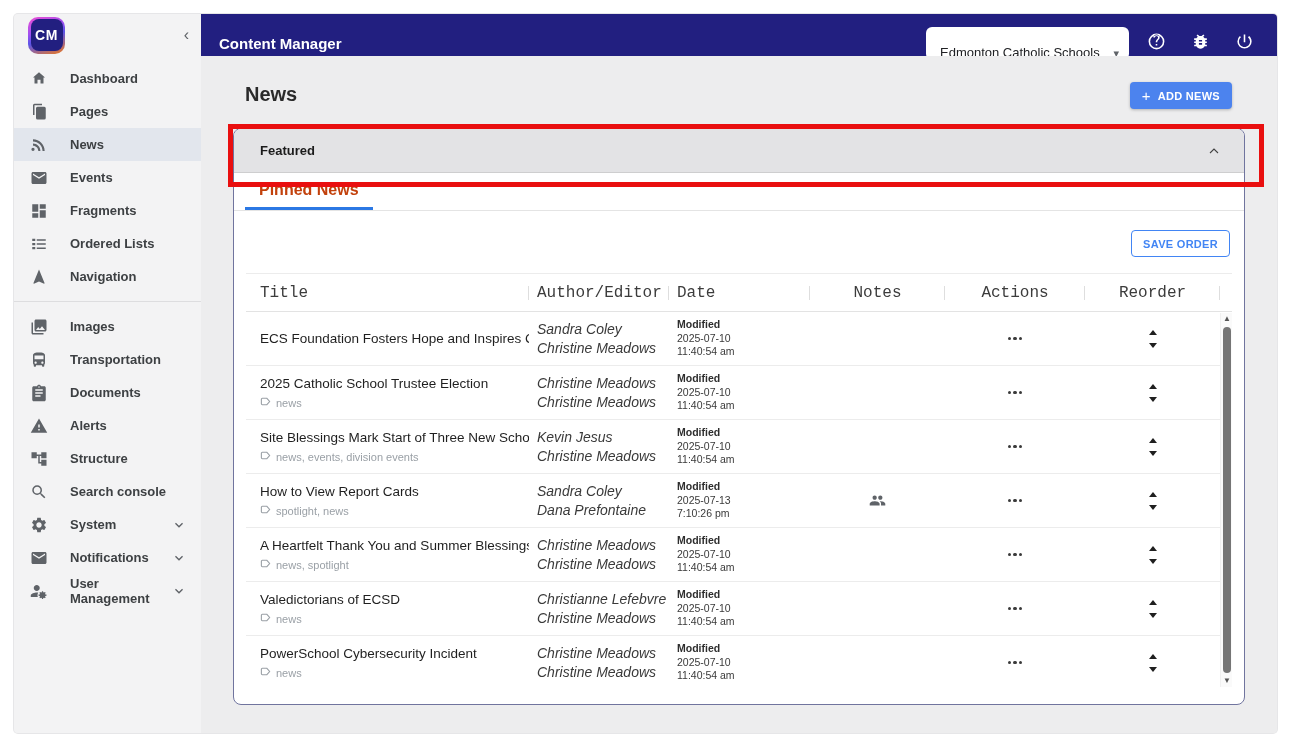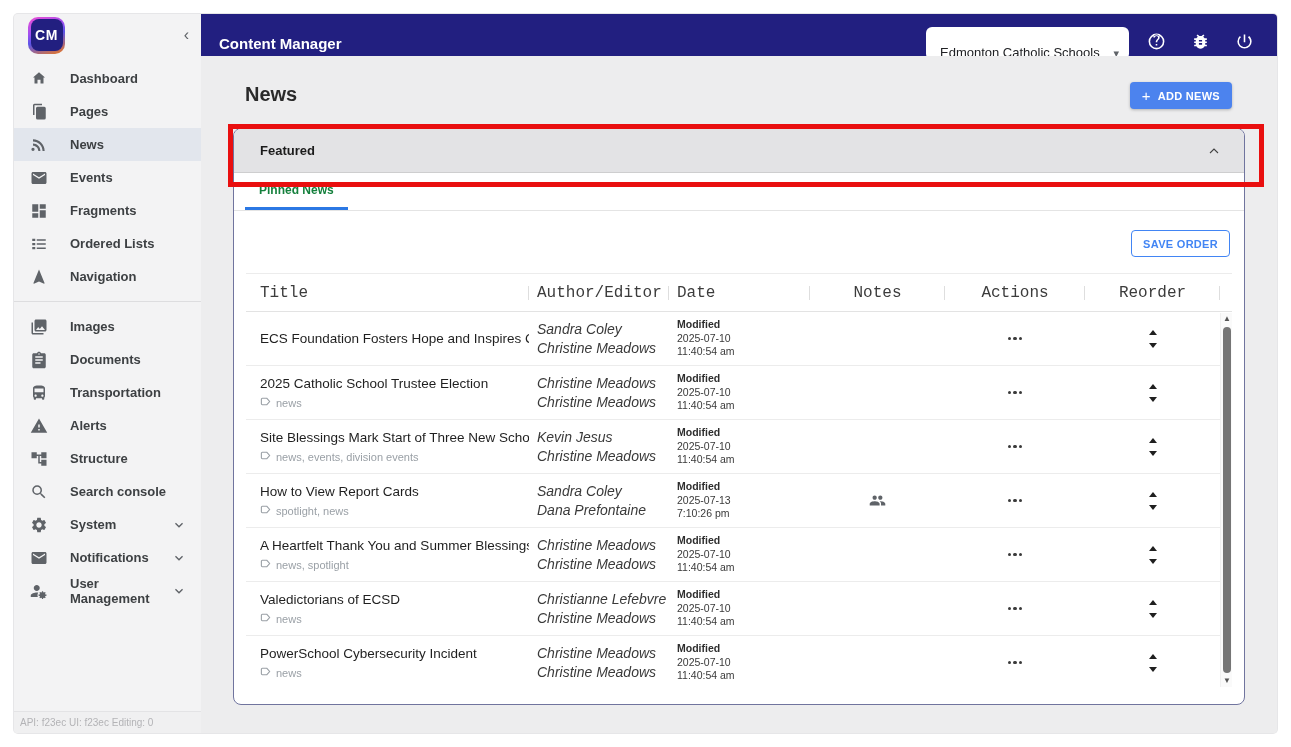--- a/index.html
+++ b/index.html
@@ -40,21 +40,21 @@
 
   .annotation { position:absolute; left:27px; top:68px; width:1036px; height:63px; border:5px solid #e90f0f; pointer-events:none; z-index:10; }
 
   .card { position:absolute; left:32px; top:72px; width:1012px; height:577px; background:#ffffff; border:1px solid #70749e; border-radius:8px; }
   .acc-header { height:44px; background:#e3e3e5; border-bottom:1px solid #cececf; border-radius:7px 7px 0 0; display:flex; align-items:center; padding:0 22px 0 26px; cursor:pointer; }
   .acc-title { font-size:13px; font-weight:bold; color:#1b1b1b; }
   .acc-caret { margin-left:auto; color:#444; display:flex; }
   .acc-caret svg { width:16px; height:16px; }
 
   .tabs-row { height:38px; display:flex; align-items:stretch; padding-left:11px; border-bottom:1px solid #e4e4e4; }
-  .tab { display:flex; align-items:center; padding:0 14px; font-size:12px; font-weight:bold; color:#15803d; border-bottom:3px solid transparent; cursor:pointer; }
+  .tab { display:flex; align-items:center; padding:0 14px; font-size:16px; font-weight:bold; color:#c2410c; border-bottom:3px solid transparent; cursor:pointer; }
   .tab.active { border-bottom-color:#2b78e4; }
 
   .toolbar { height:62px; position:relative; }
   .save-order-btn { position:absolute; right:14px; top:19px; height:27px; padding:0 11px; background:#ffffff; border:1px solid #4285f4; border-radius:4px; color:#4285f4; font-size:11px; font-weight:bold; letter-spacing:.3px; cursor:pointer; }
 
   .table { position:absolute; left:12px; right:12px; top:144px; bottom:17px; }
   .thead { height:38px; display:flex; align-items:center; border-top:1px solid #ececec; }
   .th { font-size:16px; color:#3c3c3c; position:relative; height:16px; line-height:16px;font-family:Liberation Mono, monospace; }
   .th::after { content:""; position:absolute; right:0; top:1px; height:14px; width:1px; background:#dedede; }
   .tbody { position:absolute; left:0; right:0; top:38px; bottom:0; }
@@ -162,32 +162,32 @@
           <span class="nicon">
             <svg viewBox="0 0 24 24" fill="currentColor">
               <path d="M22 16V4c0-1.1-.9-2-2-2H8c-1.1 0-2 .9-2 2v12c0 1.1.9 2 2 2h12c1.1 0 2-.9 2-2zm-11-4 2.03 2.71L16 11l4 5H8l3-4zM2 6v14c0 1.1.9 2 2 2h14v-2H4V6H2z"></path>
             </svg>
           </span>
           <span class="nlabel">Images</span>
         </div>
         <div class="nav-item">
           <span class="nicon">
             <svg viewBox="0 0 24 24" fill="currentColor">
+              <path d="M4 16c0 .88.39 1.67 1 2.22V20a1 1 0 0 0 1 1h1a1 1 0 0 0 1-1v-1h8v1a1 1 0 0 0 1 1h1a1 1 0 0 0 1-1v-1.78c.61-.55 1-1.34 1-2.22V6c0-3.5-3.58-4-8-4s-8 .5-8 4v10zm3.5 1c-.83 0-1.5-.67-1.5-1.5S6.67 14 7.5 14s1.5.67 1.5 1.5S8.33 17 7.5 17zm9 0c-.83 0-1.5-.67-1.5-1.5s.67-1.5 1.5-1.5 1.5.67 1.5 1.5-.67 1.5-1.5 1.5zm1.5-6H6V6h12v5z"></path>
+            </svg>
+          </span>
+          <span class="nlabel">Transportation</span>
+        </div>
+        <div class="nav-item">
+          <span class="nicon">
+            <svg viewBox="0 0 24 24" fill="currentColor">
               <path d="M19 3h-4.18C14.4 1.84 13.3 1 12 1c-1.3 0-2.4.84-2.82 2H5c-1.1 0-2 .9-2 2v16c0 1.1.9 2 2 2h14c1.1 0 2-.9 2-2V5c0-1.1-.9-2-2-2zm-7 0c.55 0 1 .45 1 1s-.45 1-1 1-1-.45-1-1 .45-1 1-1zm2 14H7v-2h7v2zm3-4H7v-2h10v2zm0-4H7V7h10v2z"></path>
             </svg>
           </span>
           <span class="nlabel">Documents</span>
-        </div>
-        <div class="nav-item">
-          <span class="nicon">
-            <svg viewBox="0 0 24 24" fill="currentColor">
-              <path d="M4 16c0 .88.39 1.67 1 2.22V20a1 1 0 0 0 1 1h1a1 1 0 0 0 1-1v-1h8v1a1 1 0 0 0 1 1h1a1 1 0 0 0 1-1v-1.78c.61-.55 1-1.34 1-2.22V6c0-3.5-3.58-4-8-4s-8 .5-8 4v10zm3.5 1c-.83 0-1.5-.67-1.5-1.5S6.67 14 7.5 14s1.5.67 1.5 1.5S8.33 17 7.5 17zm9 0c-.83 0-1.5-.67-1.5-1.5s.67-1.5 1.5-1.5 1.5.67 1.5 1.5-.67 1.5-1.5 1.5zm1.5-6H6V6h12v5z"></path>
-            </svg>
-          </span>
-          <span class="nlabel">Transportation</span>
         </div>
         <div class="nav-item">
           <span class="nicon">
             <svg viewBox="0 0 24 24" fill="currentColor">
               <path d="M1 21h22L12 2 1 21zm12-3h-2v-2h2v2zm0-4h-2v-4h2v4z"></path>
             </svg>
           </span>
           <span class="nlabel">Alerts</span>
         </div>
         <div class="nav-item">
@@ -239,21 +239,20 @@
             </svg>
           </span>
           <span class="nlabel">User Management</span>
           <span class="chev">
             <svg viewBox="0 0 24 24" fill="currentColor">
               <path d="M7.41 8.59 12 13.17l4.59-4.58L18 10l-6 6-6-6z"></path>
             </svg>
           </span>
         </div>
       </nav>
-    <div class="sidebar-footer">API: f23ec  UI: f23ec Editing: 0</div>
   </aside>
 
   <header class="topbar">
     <div class="topbar-title">Content Manager</div>
     <div class="topbar-right">
       <button class="school-select">
         <span class="sel-label">Edmonton Catholic Schools</span>
         <span class="caret">▾</span>
       </button>
       <button class="tb-icon">

